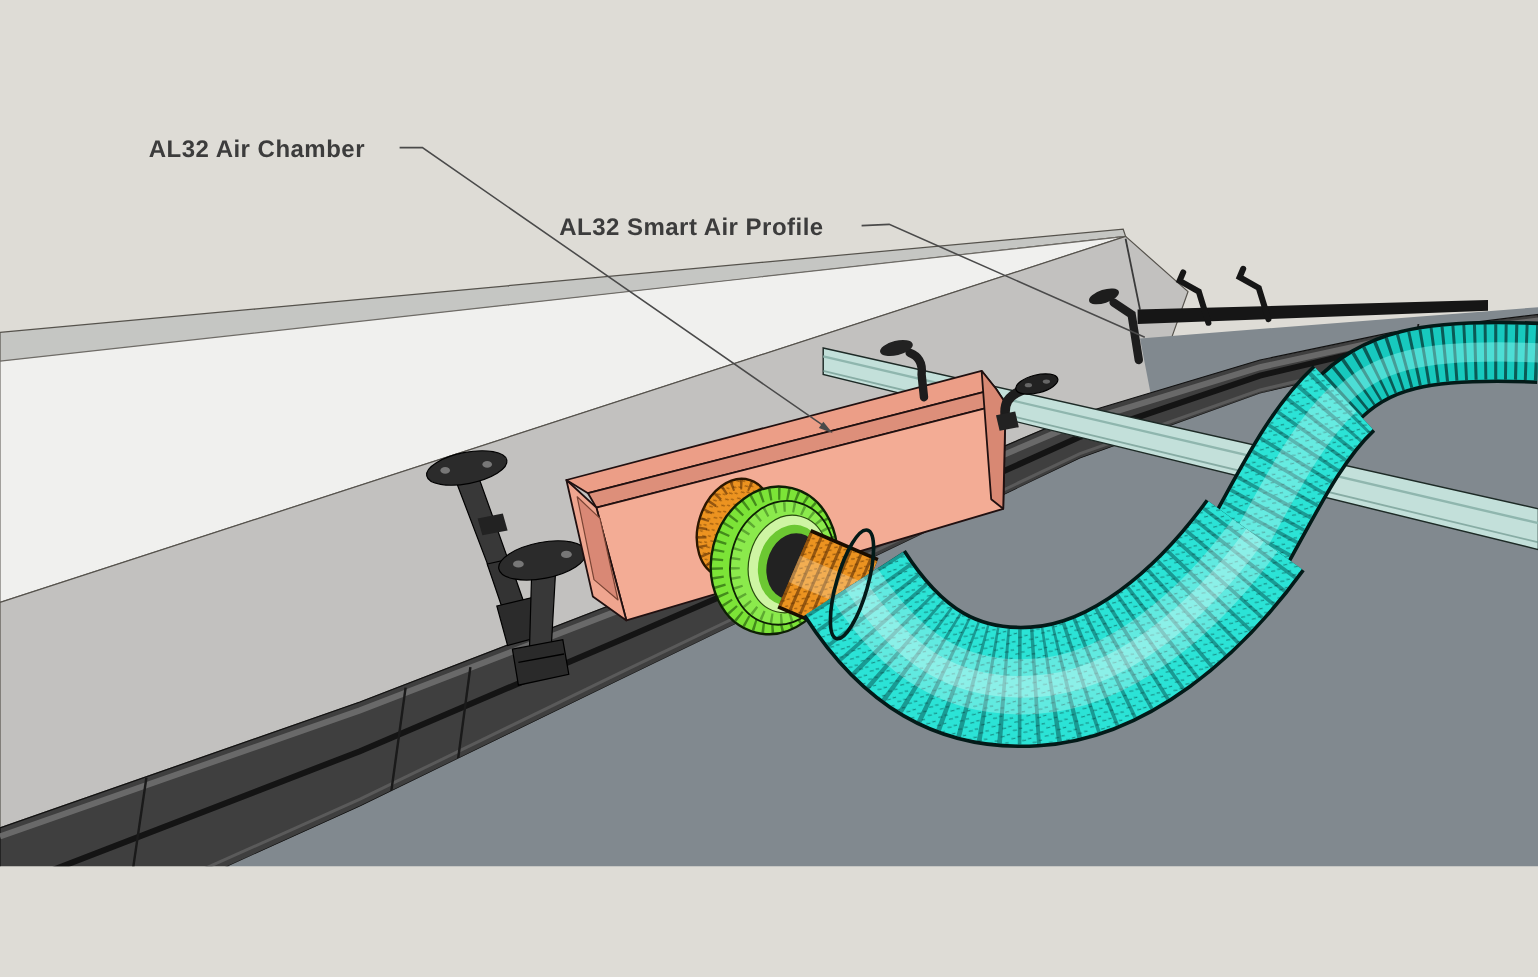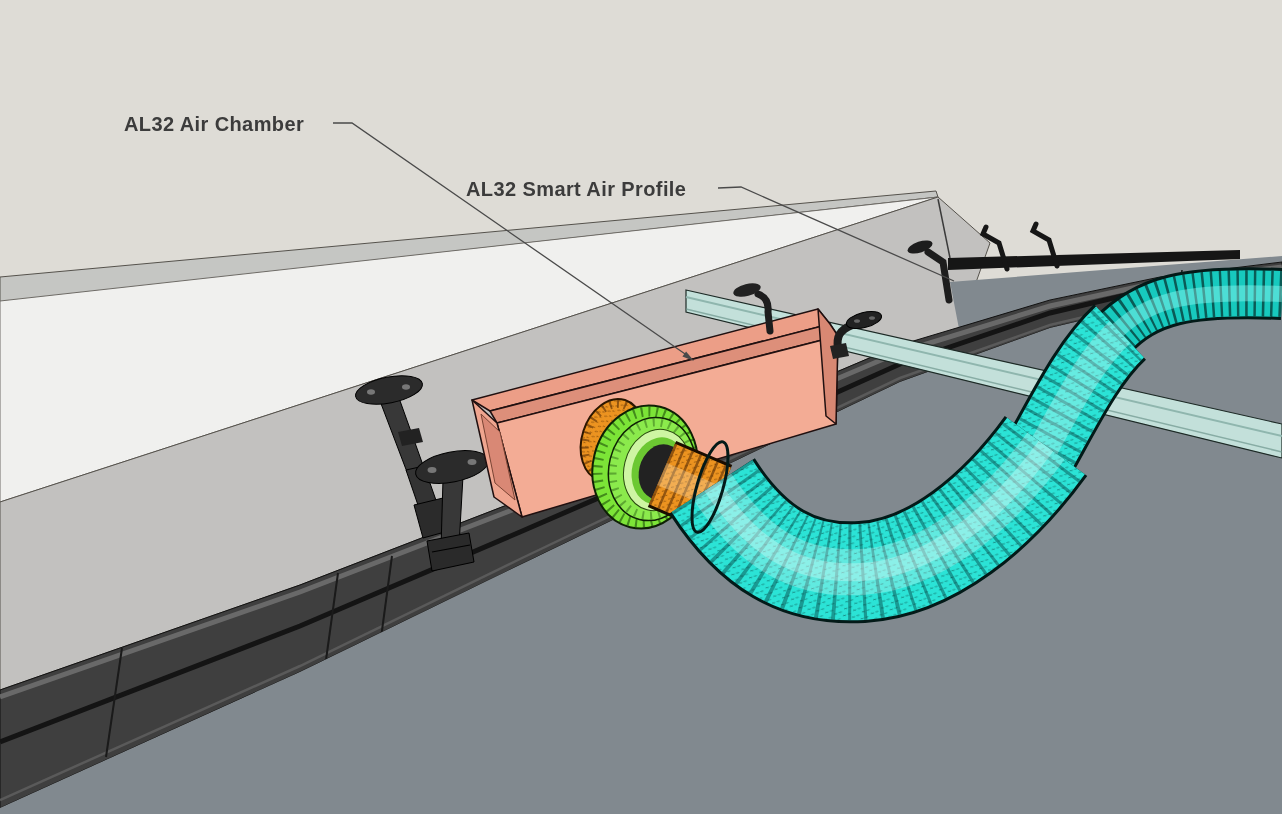--- a/index.html
+++ b/index.html
@@ -1,16 +1,16 @@
 <!DOCTYPE html>
 <html><head>
 <meta charset="utf-8">
 <style>
   html,body{margin:0;padding:0;background:#dedcd6;}
-  .stage{position:relative;width:1282px;height:814px;overflow:hidden;background:#dedcd6;
+  .stage{position:relative;width:1282px;height:722px;overflow:hidden;background:#dedcd6;
          font-family:"Liberation Sans",sans-serif;}
   svg{display:block;width:1282px;height:814px;}
   text.lbl{font-family:"Liberation Sans","DejaVu Sans",sans-serif;font-size:20px;font-weight:700;letter-spacing:0.4px;}
 </style>
 </head>
 <body>
 
 <div class="stage">
 <svg viewBox="0 0 1282 814">
   <defs>

